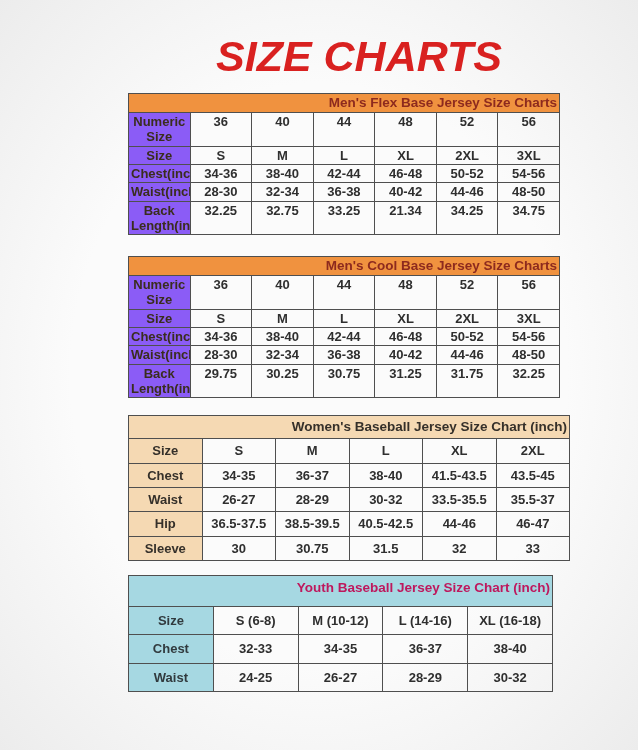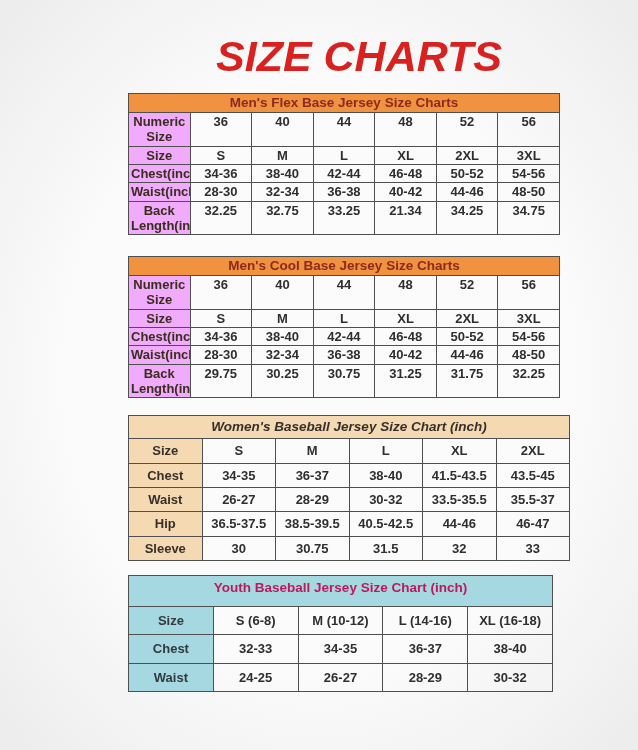--- a/index.html
+++ b/index.html
@@ -38,31 +38,32 @@
     text-align:center;
     vertical-align:top;
     font-size:13px;
     line-height:1.18;
     padding:1px 2px;
     overflow:hidden;
   }
   table.chart .title-row{
     font-size:13.5px;
     padding:1px 2px;
+    text-align:right;
   }
 
   
   table.orange{width:432px;margin-top:12px;}
   table.orange .title-row{background:#f0923f;color:#8d2a1e;}
-  table.orange td.lbl{background:#f0abfc;color:#3a2d1d;width:86px;}
+  table.orange td.lbl{background:#8b5cf6;color:#3a2d1d;width:86px;}
   table.t2{margin-top:21px;}
 
   
   table.peach{width:442px;margin-top:17px;}
-  table.peach .title-row{background:#f5d9b3;color:#35302a;padding:3px 2px;font-style:italic;}
+  table.peach .title-row{background:#f5d9b3;color:#35302a;padding:3px 2px;}
   table.peach td{padding:4px 2px;vertical-align:middle;}
   table.peach td.lbl{background:#f5d9b3;color:#35302a;width:68px;}
 
   
   table.blue{width:425px;margin-top:14px;}
   table.blue .title-row{background:#a6d8e2;color:#be185d;padding:4px 2px 10px 2px;}
   table.blue td{padding:6px 2px;vertical-align:middle;}
   table.blue td.lbl{background:#a6d8e2;color:#313a3e;width:82px;}
 </style>
 </head>

